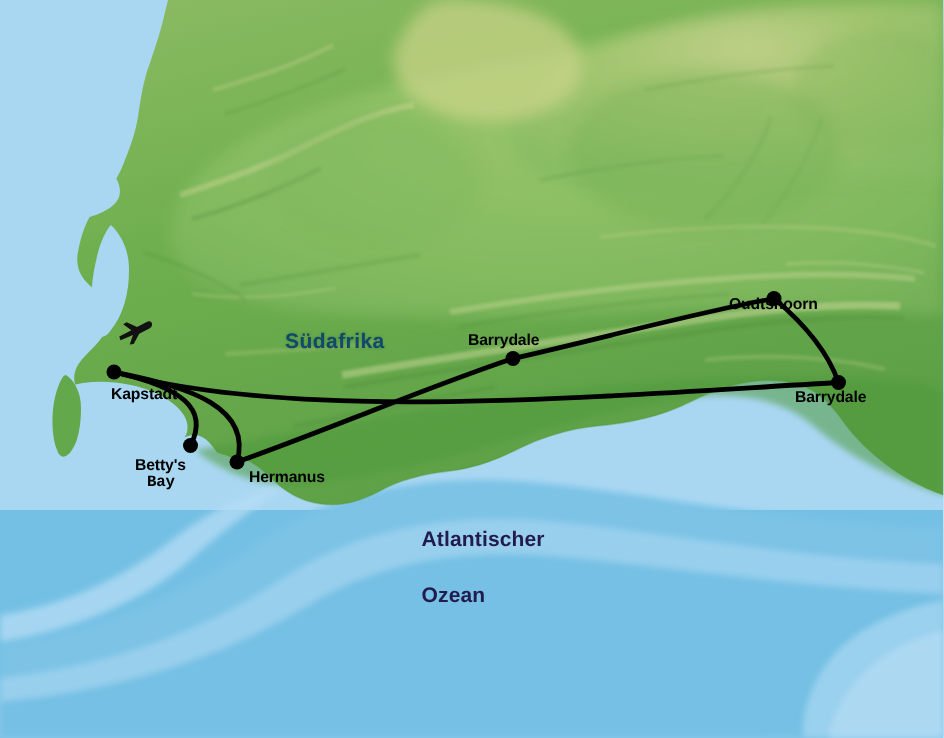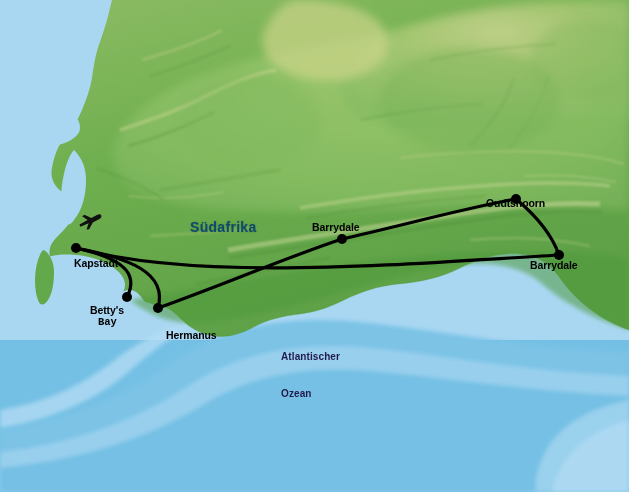--- a/index.html
+++ b/index.html
@@ -25,21 +25,21 @@
     color:#000;
     letter-spacing:-0.1px;
   }
   .country-label{
     font-size:14px;
     color:#0c4a6e;
     letter-spacing:0.3px;
     text-shadow:0 0 2px rgba(60,90,40,.45);
   }
   .ocean-label{
-    font-size:10px;
+    font-size:14px;
     color:#231a4d;
     letter-spacing:0.1px;
   }
 </style>
 </head>
 <body>
 
 <div id="map-root">
 
   <svg id="map-svg" viewBox="0 0 629 492">
@@ -214,21 +214,21 @@
       <path d="M-11 0 L-2 -1.6 L-6 -7 L-3.4 -7.6 L2.2 -2.4 L9 -3.6
                C11.4 -4 12.6 -3 12.4 -1.4 C12.2 0 11 0.9 9 1.2
                L2.2 2.3 L-3.4 7.6 L-6 7.1 L-2 1.8 L-11 2.6 Z" fill="#111111"></path>
     </g>
   </svg>
 
   <div id="labels-layer">
       <div class="label city-label" style="left: 74px; top: 231px; margin-top: 27px;">Kapstadt</div>
       <div class="label city-label" style="left: 90px; top: 305px;">Betty's</div>
       <div class="label city-label" style="left: 98px; top: 317px; font-family: Liberation Mono, monospace;">Bay</div>
-      <div class="label city-label" style="left: 166px; top: 330px;">Hermanus</div>
+      <div class="label city-label" style="left: 166px; top: 313px;">Hermanus</div>
       <div class="label city-label" style="left: 312px; top: 222px;">Barrydale</div>
       <div class="label city-label" style="left: 486px; top: 198px;">Oudtshoorn</div>
       <div class="label city-label" style="left: 530px; top: 260px;">Barrydale</div>
     </div>
 
   <div class="label country-label" style="left:190px; top:220px;">Südafrika</div>
 
   <div class="label ocean-label" style="left:281px; top:352px;">Atlantischer</div>
   <div class="label ocean-label" style="left:281px; top:389px;">Ozean</div>
 

